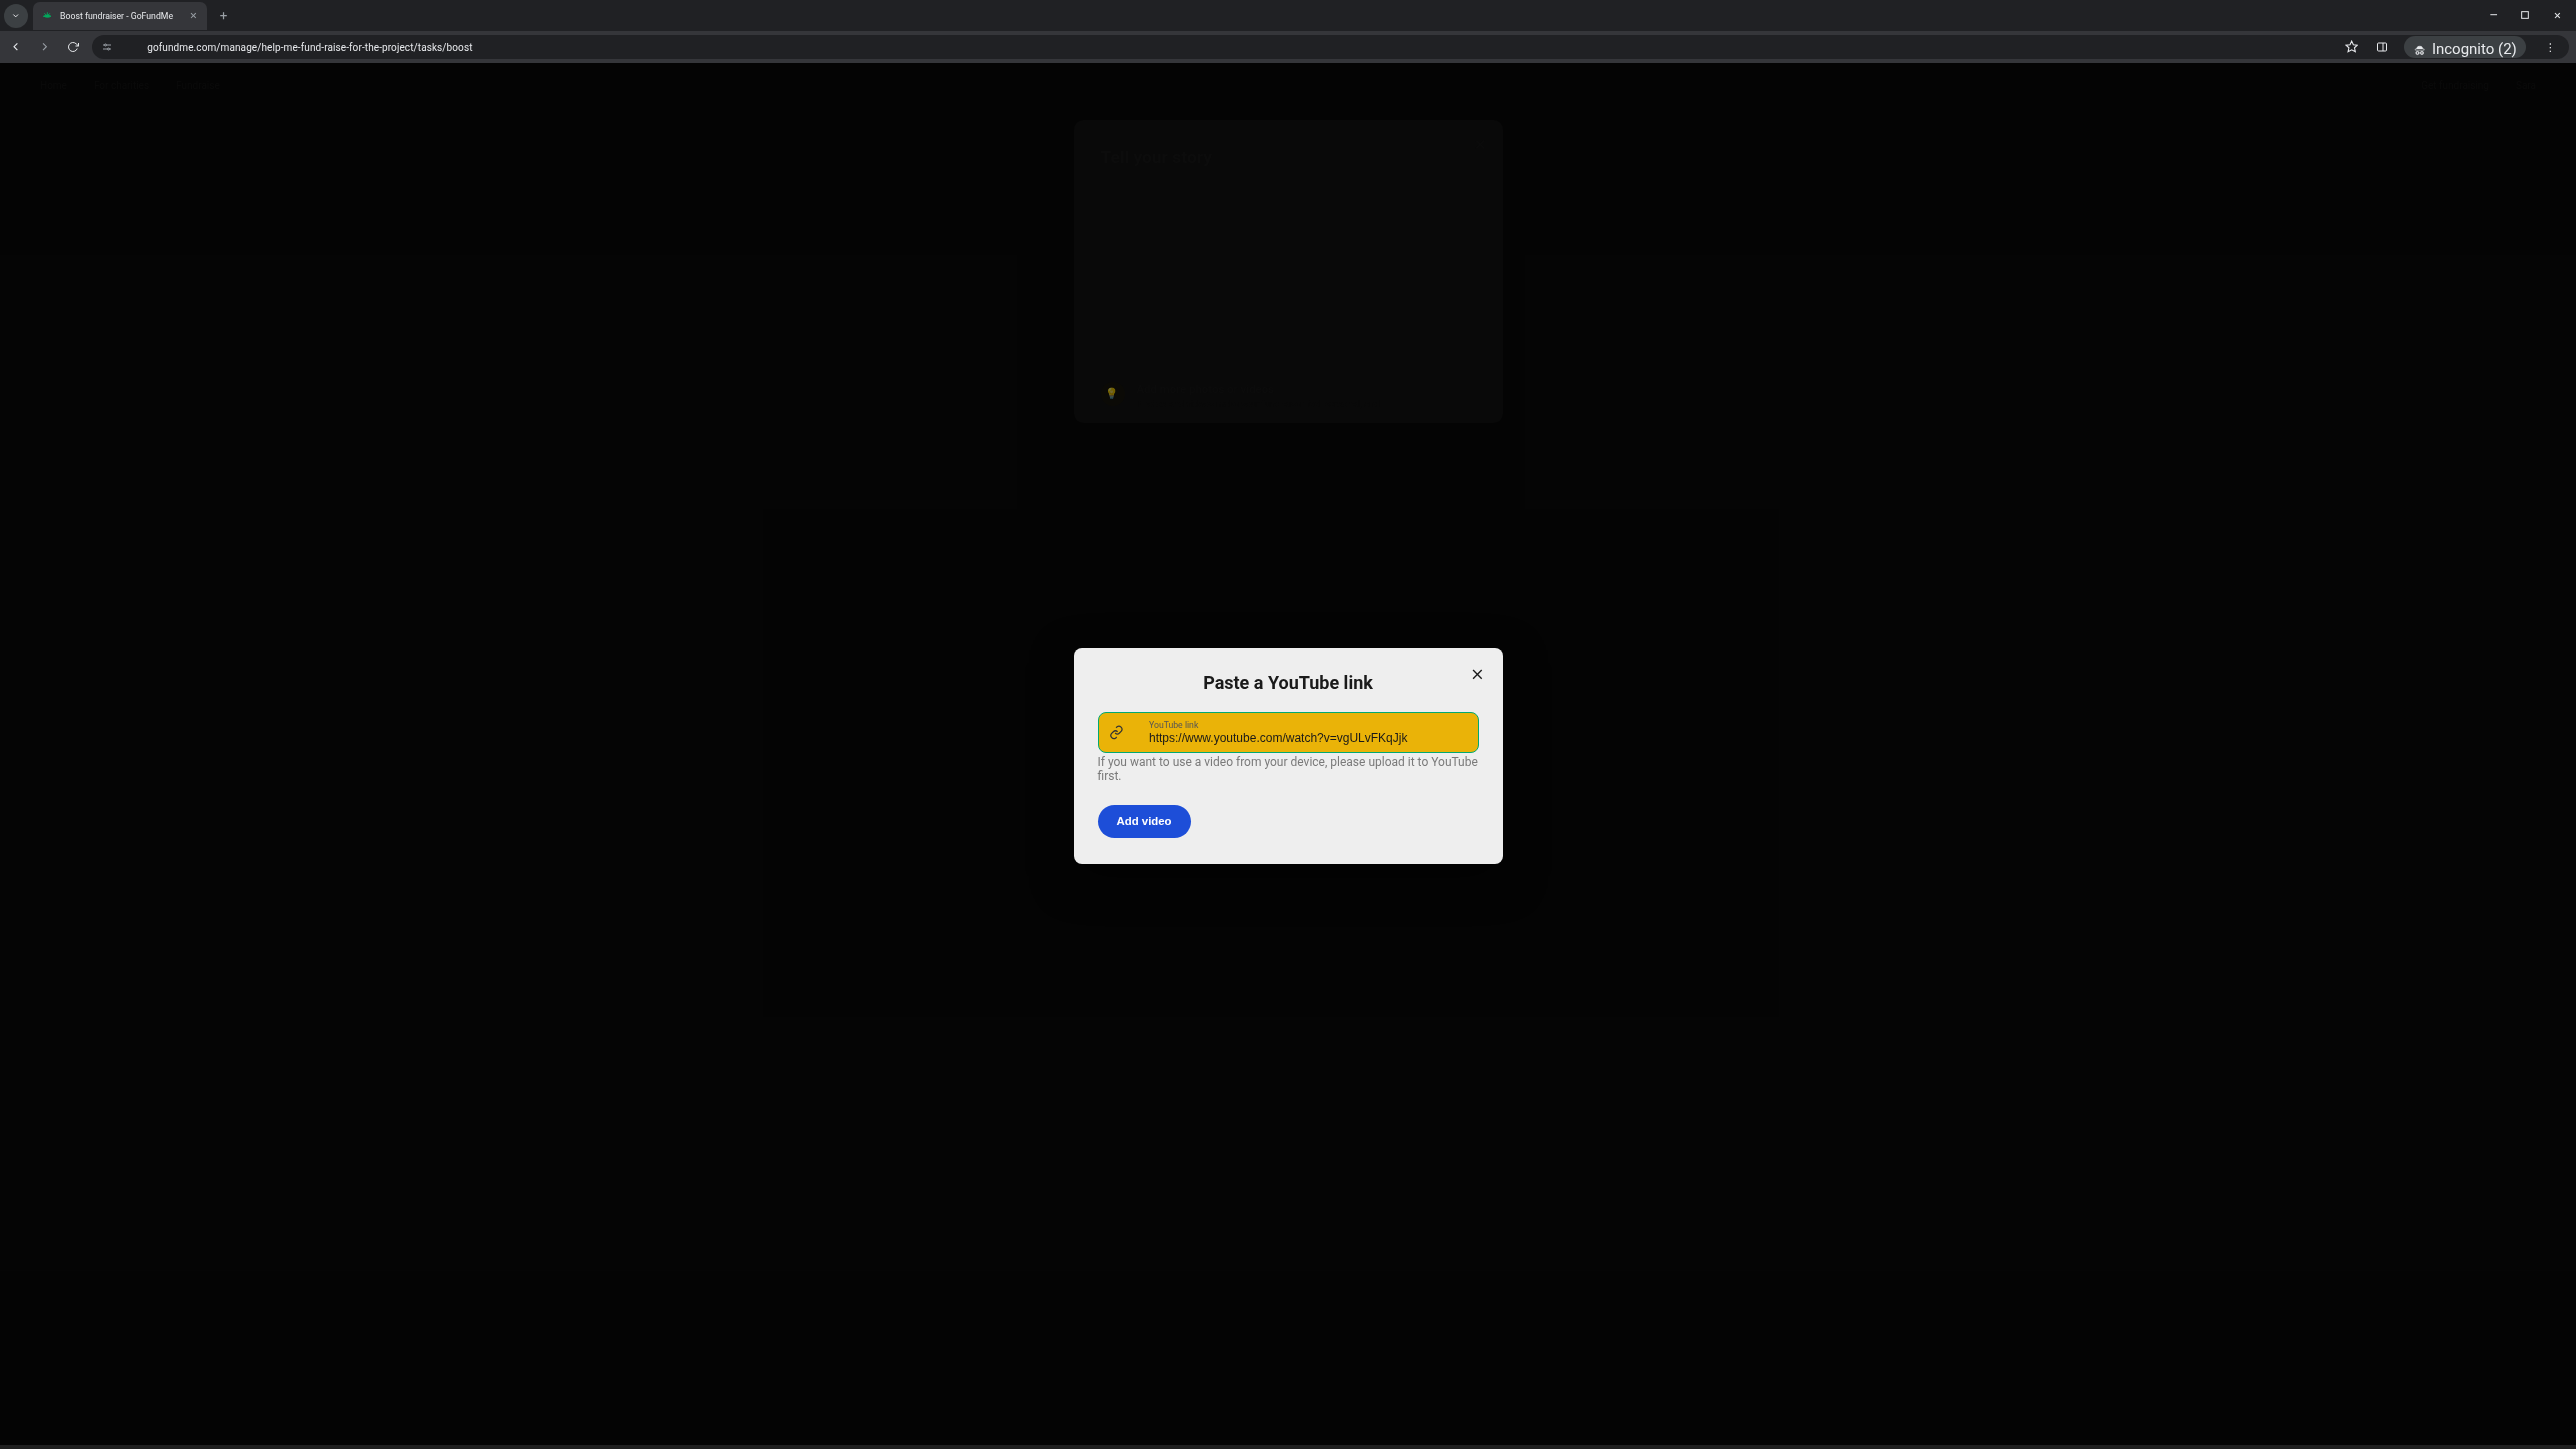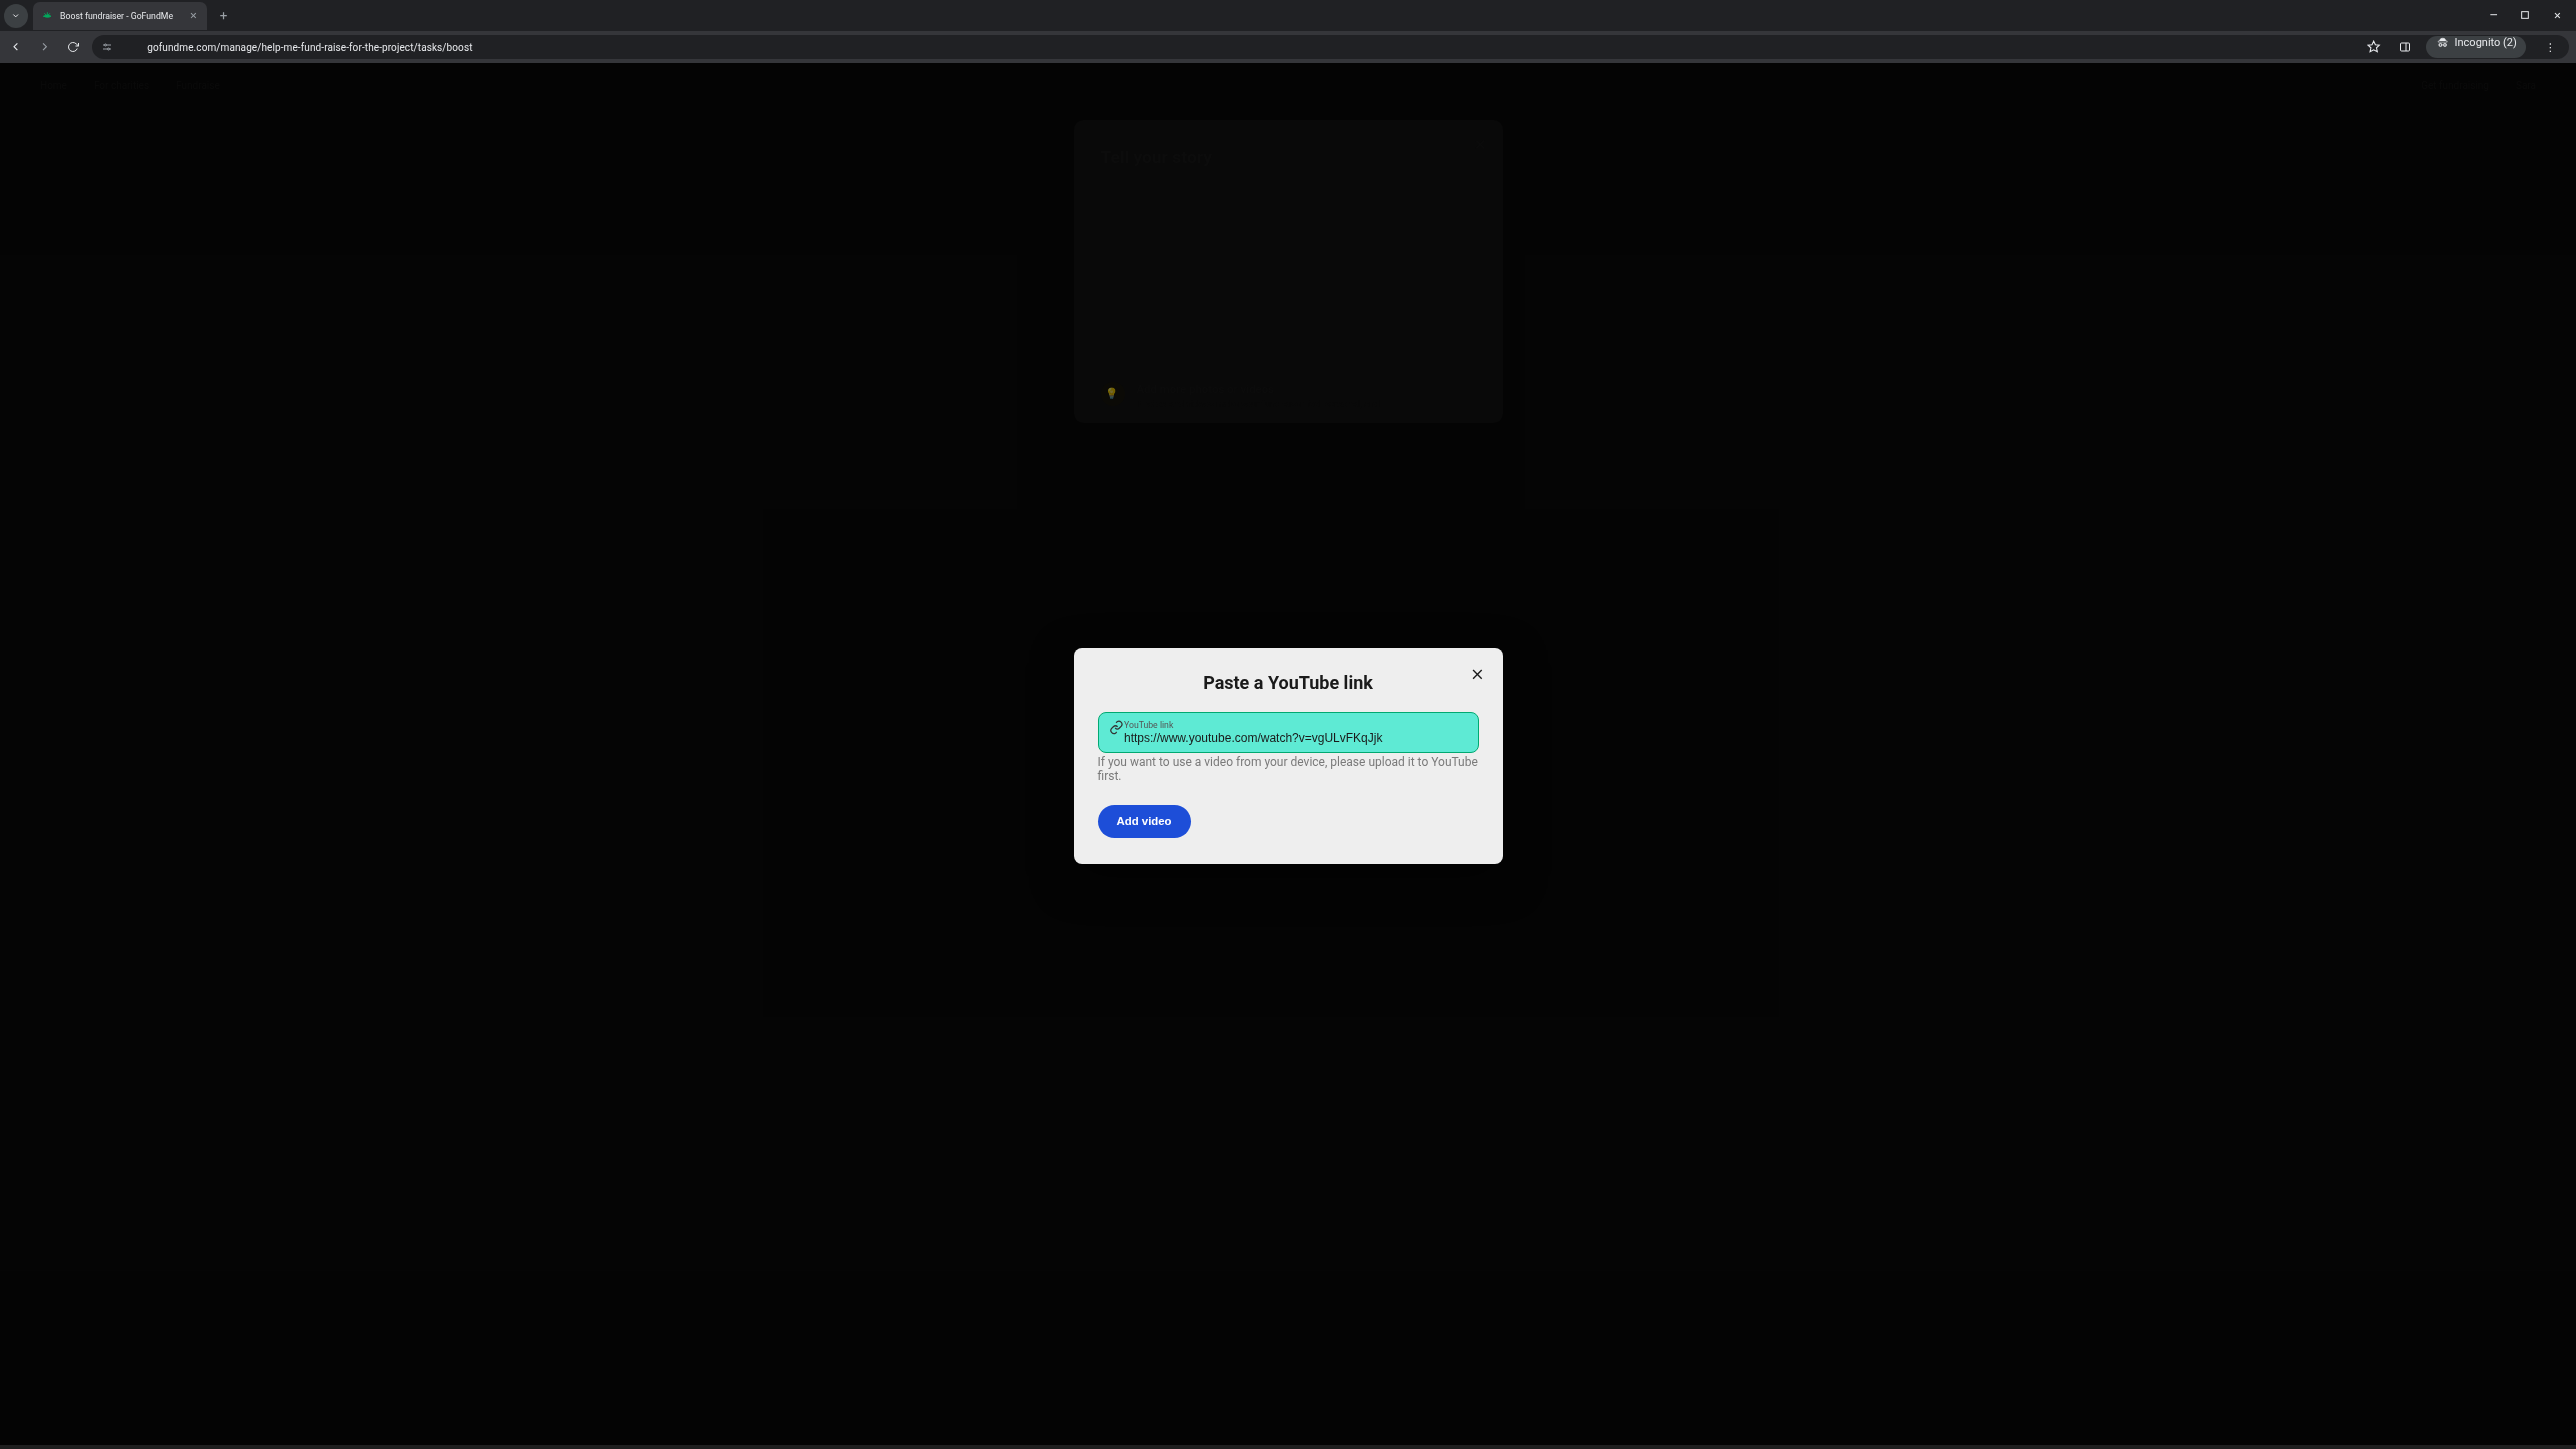--- a/index.html
+++ b/index.html
@@ -74,23 +74,23 @@
     border-radius:12px;
     display:flex; align-items:center;
     padding:0 9.4px;
     gap:8px;
     color:#e8eaed;
   }
   .site-settings { color:#9aa0a6; display:flex; align-items:center; }
   .url { color:#e8eaed; font-size:10px; letter-spacing:0.1px;margin-left:26px; }
   .addr-right { margin-left:auto; display:flex; align-items:center; gap:12px; }
   .incognito-pill {
-    display:flex; align-items:flex-start; gap:5.4px;
+    display:flex; align-items:flex-end; gap:5.4px;
     background:#3c4043; border-radius:12px; height:21.5px; padding:0 9.4px;
-    color:#e8eaed; font-size:11px;
+    color:#e8eaed; font-size:15px;
   }
 
   
   .viewport {
     position: absolute;
     top: 63px; left:0; right:0; bottom:0;
     background:#000;
     overflow:hidden;
   }
   .page-dimmed {
@@ -160,23 +160,23 @@
     cursor:pointer;
   }
   .modal h1 {
     font-size:18px; font-weight:700; color:#1a1a1a;
     margin-bottom: 19px;
     text-align: center;
   }
   .field {
     border:1.3px solid #01a971;
     border-radius:8px;
-    background:#5eead4;
+    background:#eab308;
     padding: 6.7px 10.7px 6.7px 10.7px;
-    display:flex; gap:0;
+    display:flex; align-items:center; gap:25px;
   }
   .field-icon { color:#333; display:flex; }
   .field-body { flex:1; display:flex; flex-direction:column; }
   .field-label { font-size:8.7px; color:#555; }
   .field-input {
     border:none; outline:none; background:transparent;
     font-size:12px; color:#1a1a1a;
     width:100%;
     padding-top:1.3px;
   }

